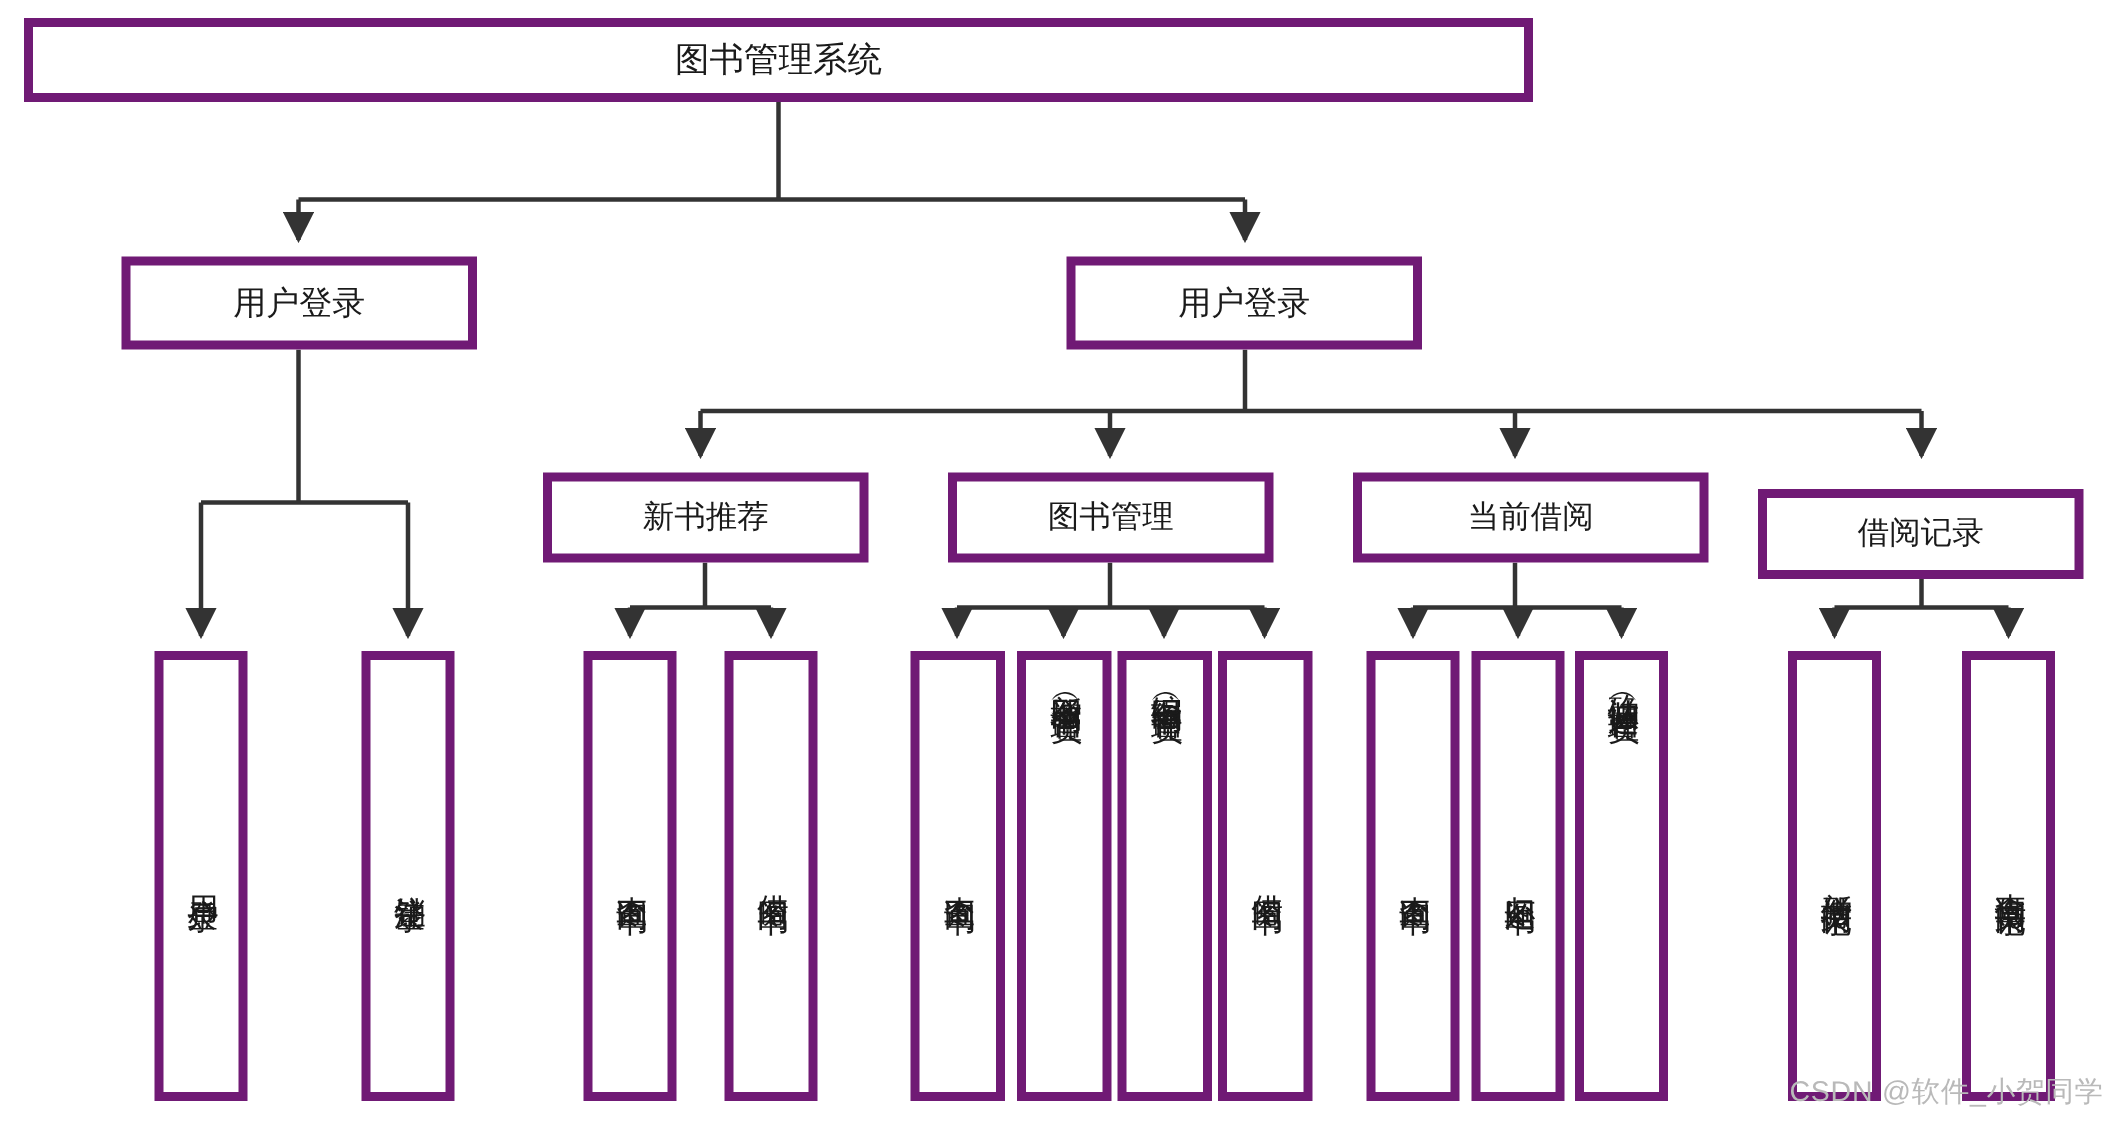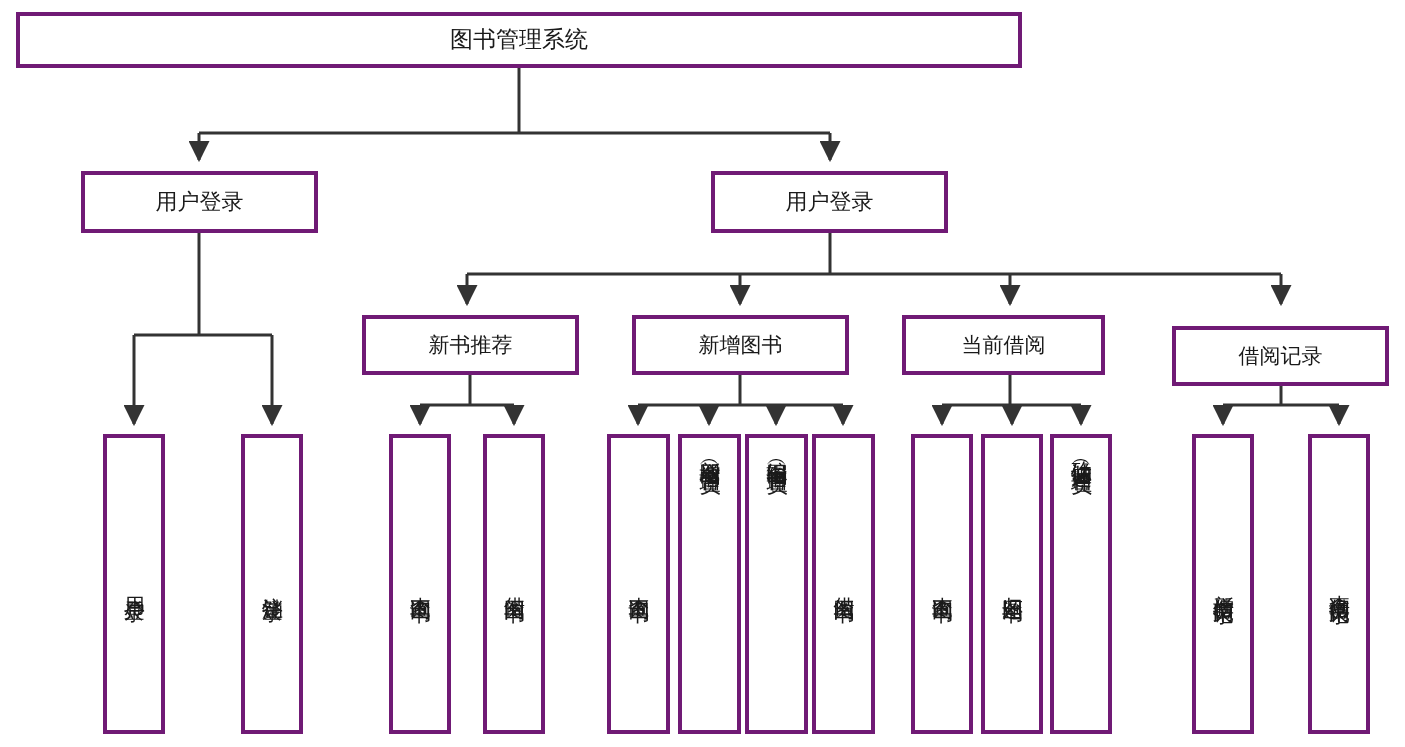--- a/index.html
+++ b/index.html
@@ -21,21 +21,21 @@
   .svg-layer {
     position: absolute;
     left: 0;
     top: 0;
     width: 1405px;
     height: 747px;
   }
   .node {
     position: absolute;
     box-sizing: border-box;
-    border: 4px solid #701a75;
+    border: 6px solid #701a75;
     background: #ffffff;
     display: flex;
     align-items: center;
     justify-content: center;
     text-align: center;
     line-height: 1.18;
     color: #1a1a1a;
   }
   .node.root {
     font-size: 23px;
@@ -122,32 +122,33 @@
       <path d="M 1223 405 L 1223 424" marker-end="url(#arrow)"></path>
       <path d="M 1339 405 L 1339 424" marker-end="url(#arrow)"></path>
     </g>
   </svg>
 
   <div id="nodes-layer">
       <div class="node root" style="left: 16px; top: 12px; width: 1006px; height: 56px;">图书管理系统</div>
       <div class="node level1" style="left: 81px; top: 171px; width: 237px; height: 62px;">用户登录</div>
       <div class="node level1" style="left: 711px; top: 171px; width: 237px; height: 62px;">用户登录</div>
       <div class="node level2" style="left: 362px; top: 315px; width: 217px; height: 60px;">新书推荐</div>
-      <div class="node level2" style="left: 632px; top: 315px; width: 217px; height: 60px;">新增图书</div>
-      <div class="node level2" style="left: 902px; top: 315px; width: 203px; height: 60px;">当前借阅</div>
+      <div class="node level2" style="left: 632px; top: 315px; width: 217px; height: 60px;">图书管理</div>
+      <div class="node level2" style="left: 902px; top: 315px; width: 237px; height: 60px;">当前借阅</div>
       <div class="node level2" style="left: 1172px; top: 326px; width: 217px; height: 60px;">借阅记录</div>
       <div class="node leaf" style="left: 103px; top: 434px; width: 62px; height: 300px;">用户登录</div>
       <div class="node leaf" style="left: 241px; top: 434px; width: 62px; height: 300px;">注销登录</div>
       <div class="node leaf" style="left: 389px; top: 434px; width: 62px; height: 300px;">查询图书</div>
       <div class="node leaf" style="left: 483px; top: 434px; width: 62px; height: 300px;">借阅图书</div>
       <div class="node leaf" style="left: 607px; top: 434px; width: 63px; height: 300px;">查询图书</div>
       <div class="node leaf top-aligned" style="left: 678px; top: 434px; width: 63px; height: 300px;">新增图书（管理员）</div>
       <div class="node leaf top-aligned" style="left: 745px; top: 434px; width: 63px; height: 300px;">编辑图书（管理员）</div>
       <div class="node leaf" style="left: 812px; top: 434px; width: 63px; height: 300px;">借阅图书</div>
       <div class="node leaf" style="left: 911px; top: 434px; width: 62px; height: 300px;">查询图书</div>
       <div class="node leaf" style="left: 981px; top: 434px; width: 62px; height: 300px;">归还图书</div>
       <div class="node leaf top-aligned" style="left: 1050px; top: 434px; width: 62px; height: 300px;">确认归还（管理员）</div>
       <div class="node leaf" style="left: 1192px; top: 434px; width: 62px; height: 300px;">新增借阅记录</div>
       <div class="node leaf" style="left: 1308px; top: 434px; width: 62px; height: 300px;">查询借阅记录</div>
     </div>
 
+  <div class="watermark" style="left: 1193px; top: 715px;">CSDN @软件_小贺同学</div>
 
 </div>
 
 </body></html>

